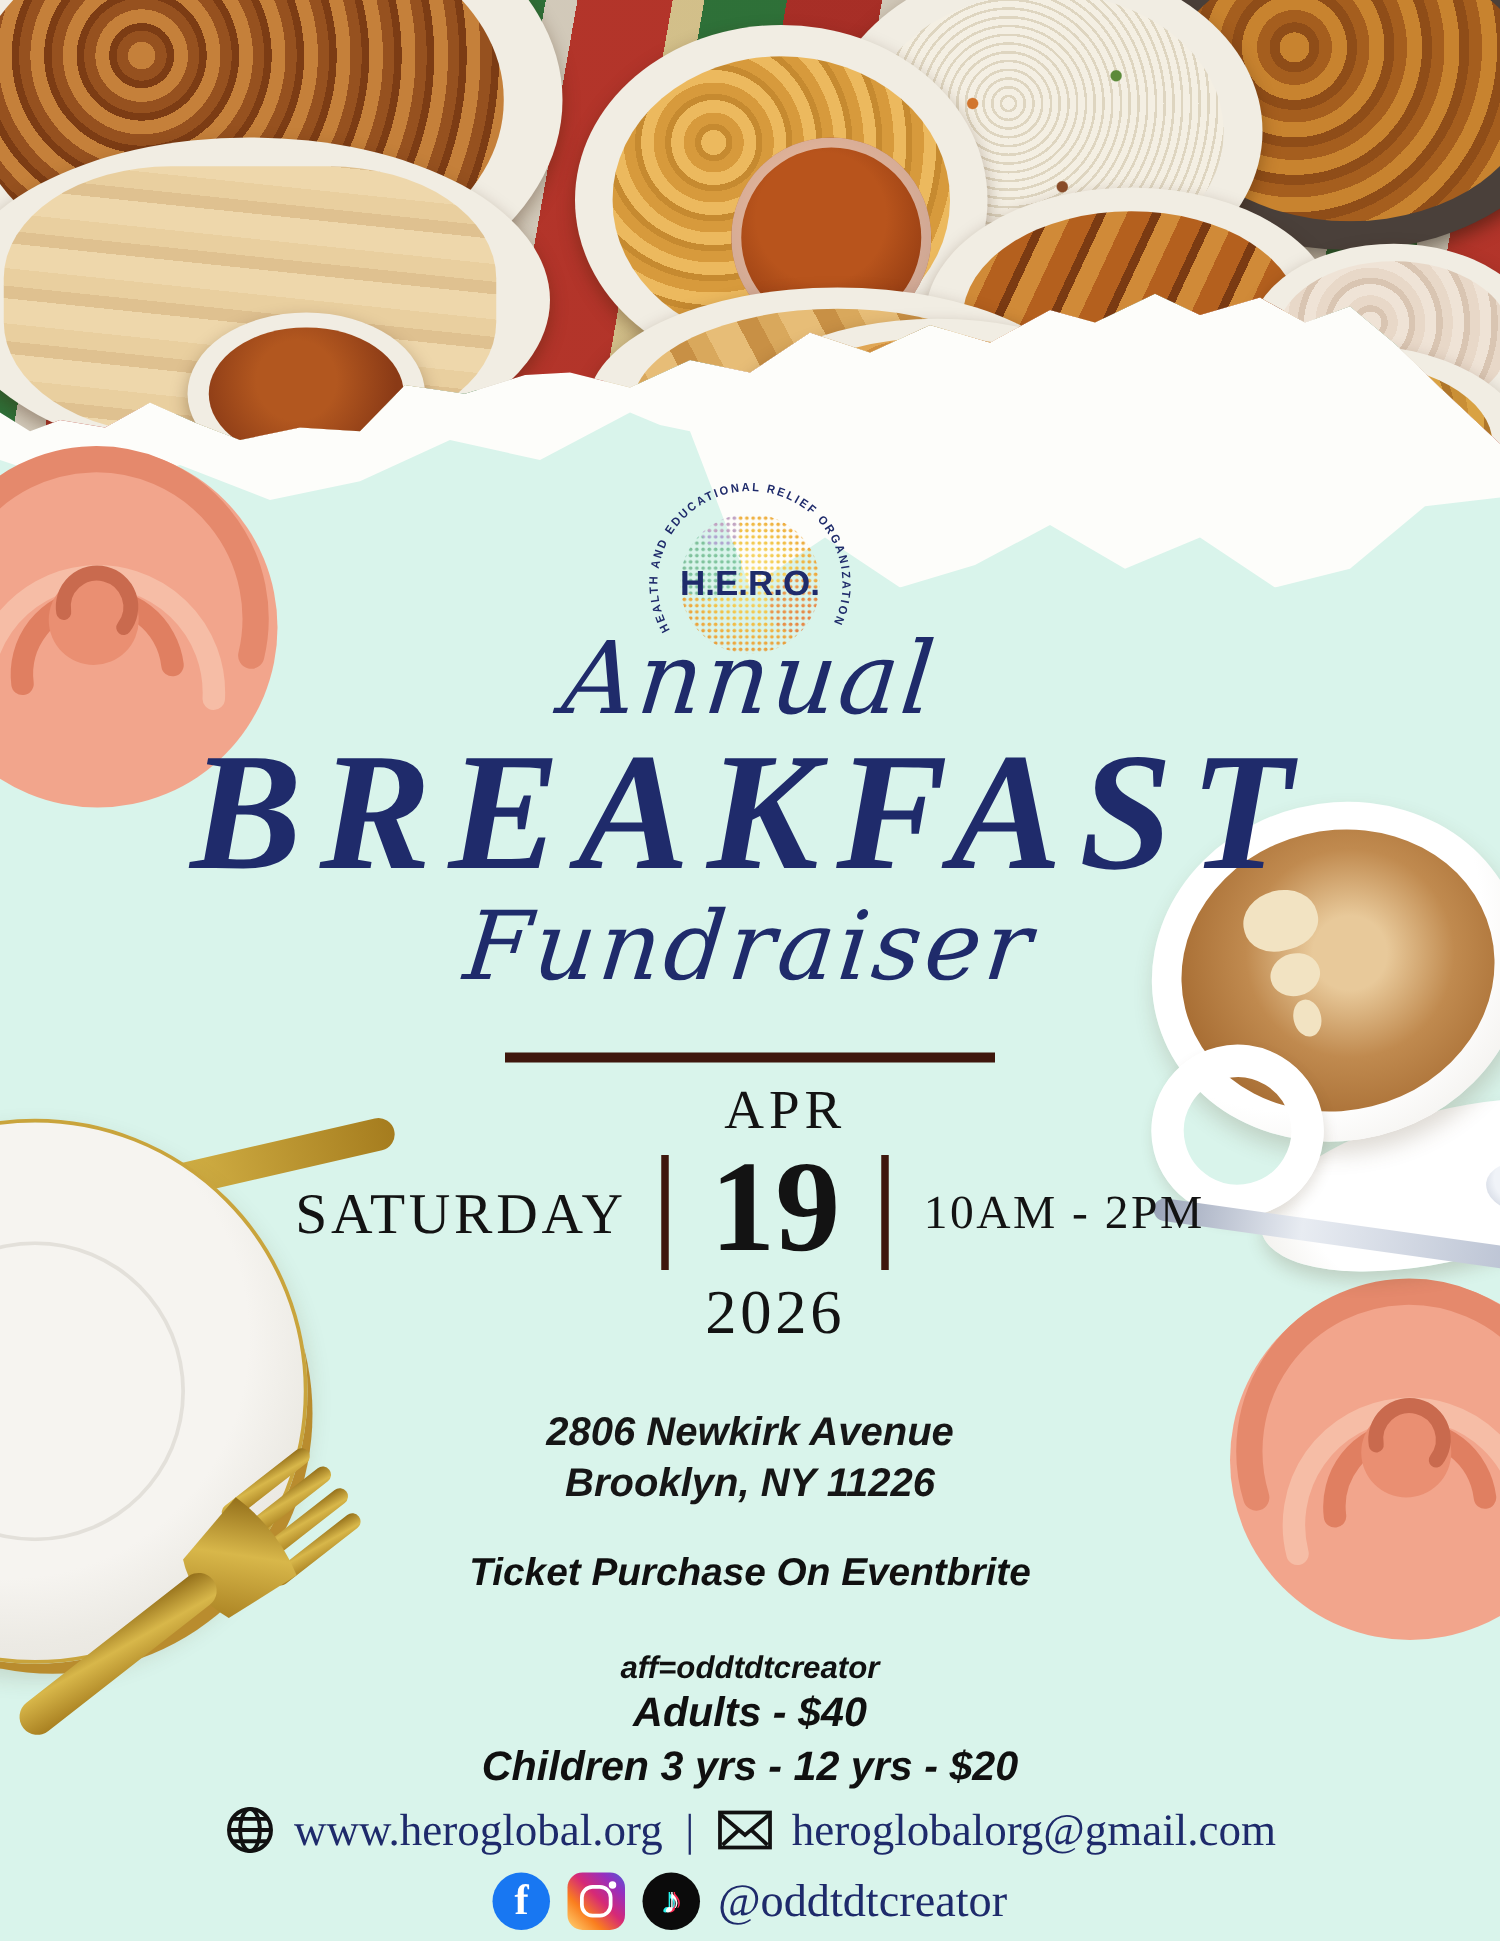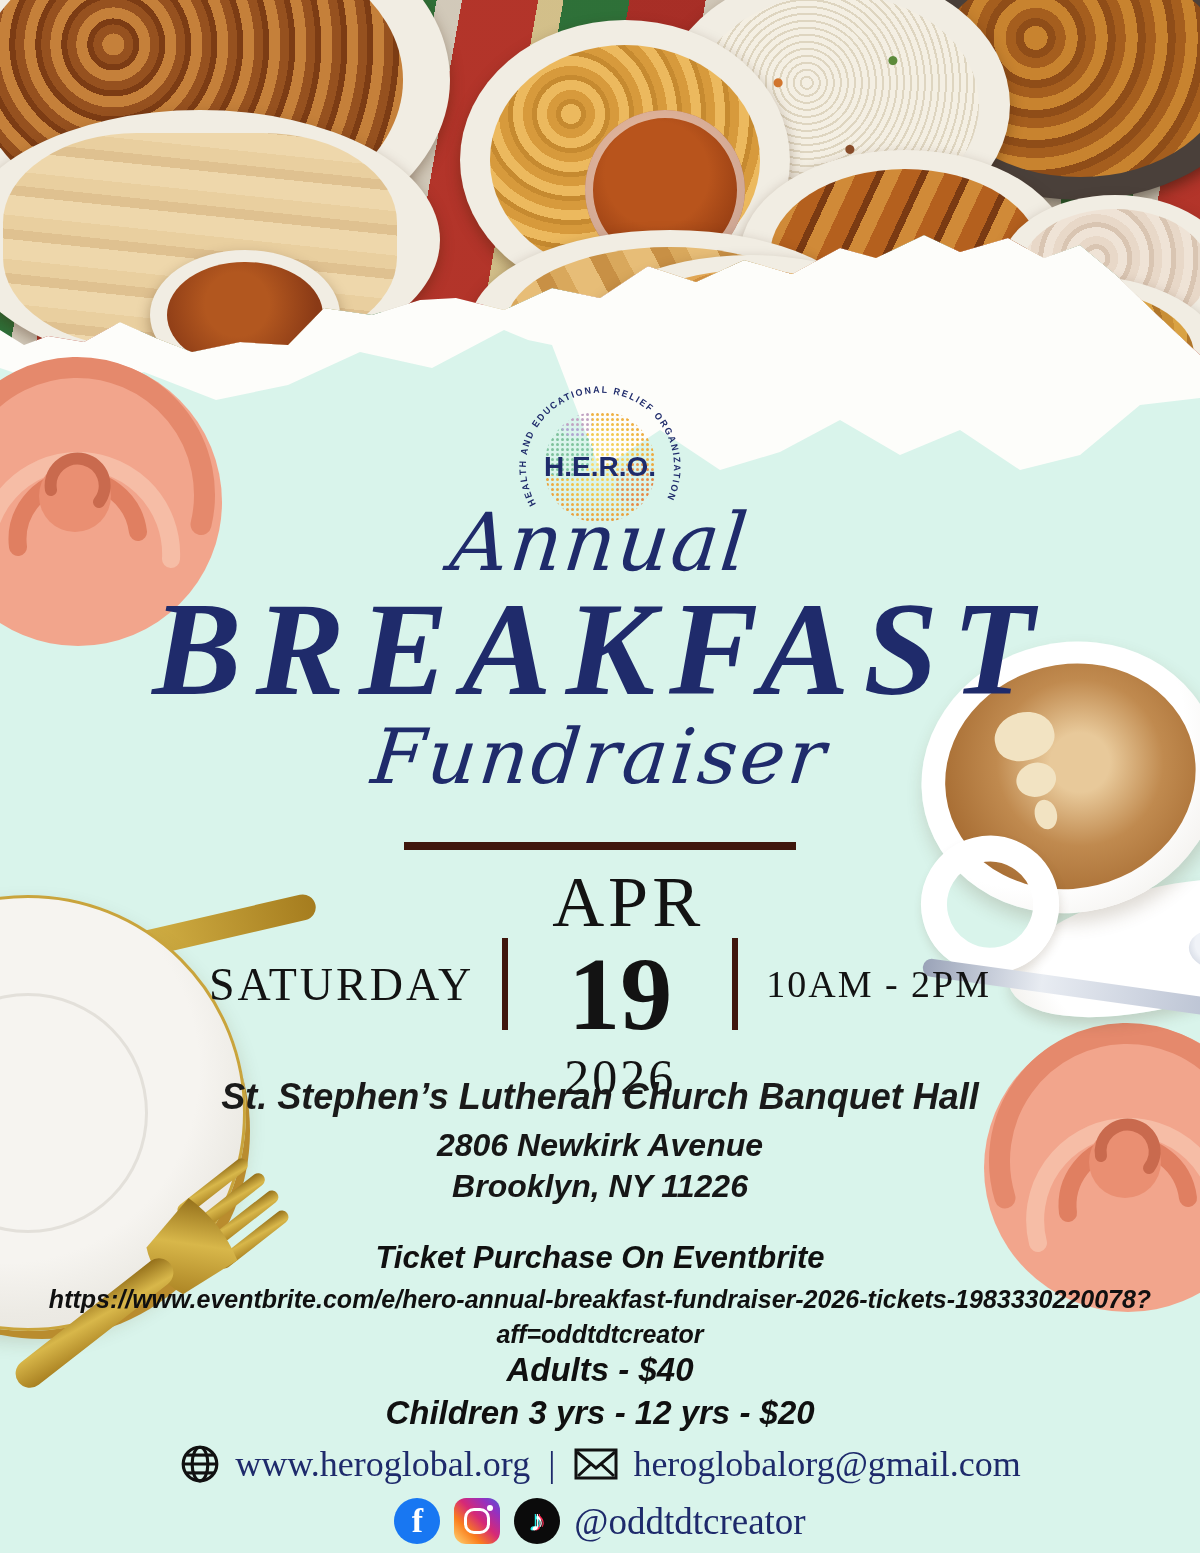--- a/index.html
+++ b/index.html
@@ -54,21 +54,21 @@
   .t-annual{top:496px;font-size:80px;letter-spacing:2px;transform:skewX(-6deg);}
   .t-main{top:582px;font-family:"Liberation Serif",serif;font-weight:700;font-size:134px;letter-spacing:14px;line-height:1;}
   .t-fundraiser{top:712px;font-size:76px;letter-spacing:3px;transform:skewX(-6deg);}
   .divider{position:absolute;top:842px;left:50%;transform:translateX(-50%);width:392px;height:8px;background:#3f170d;z-index:5;}
   
   .dateblock{position:absolute;top:866px;left:0;right:0;display:flex;justify-content:center;align-items:center;z-index:5;
     font-family:"Liberation Serif",serif;color:#131313;}
   .d-week{font-size:46px;letter-spacing:3px;}
   .d-bar{width:6px;height:92px;background:#3f170d;margin:0 28px;}
   .d-col{display:flex;flex-direction:column;align-items:center;line-height:1;}
-  .d-month{font-size:72px;letter-spacing:4px;margin-bottom:4px;margin-left:16px;}
+  .d-month{font-size:44px;letter-spacing:4px;margin-bottom:4px;margin-left:16px;}
   .d-day{font-size:104px;font-weight:700;}
   .d-year{font-size:50px;letter-spacing:3px;margin-top:6px;}
   .d-time{font-size:38px;letter-spacing:2px;}
   
   .v-name{top:1076px;font-size:36px;font-weight:700;font-style:italic;color:#1a1a1a;}
   .v-a1{top:1127px;font-size:32px;font-weight:700;color:#161616;}
   .v-a2{top:1168px;font-size:32px;font-weight:700;color:#161616;}
   .tk-head{top:1240px;font-size:31px;font-weight:700;color:#101010;}
   .tk-url1{top:1285px;font-size:25px;font-weight:700;color:#101010;}
   .tk-url2{top:1320px;font-size:25px;font-weight:700;color:#101010;}
@@ -255,26 +255,24 @@
     <div class="d-bar"></div>
     <div class="d-col">
       <div class="d-month">APR</div>
       <div class="d-day">19</div>
       <div class="d-year">2026</div>
     </div>
     <div class="d-bar"></div>
     <div class="d-time">10AM - 2PM</div>
   </div>
 
-  <div class="center-text v-name">St. Stephen’s Lutheran Church Banquet Hall</div>
   <div class="center-text v-a1">2806 Newkirk Avenue</div>
   <div class="center-text v-a2">Brooklyn, NY 11226</div>
 
   <div class="center-text tk-head">Ticket Purchase On Eventbrite</div>
-  <div class="center-text tk-url1">https://www.eventbrite.com/e/hero-annual-breakfast-fundraiser-2026-tickets-1983330220078?</div>
   <div class="center-text tk-url2">aff=oddtdtcreator</div>
   <div class="center-text tk-adult">Adults - $40</div>
   <div class="center-text tk-child">Children 3 yrs - 12 yrs - $20</div>
 
   <div class="foot foot1">
     <svg width="42" height="42" viewBox="0 0 40 40" aria-hidden="true">
       <circle cx="20" cy="20" r="16" fill="none" stroke="#111" stroke-width="3"></circle>
       <ellipse cx="20" cy="20" rx="7.5" ry="16" fill="none" stroke="#111" stroke-width="3"></ellipse>
       <line x1="4" y1="20" x2="36" y2="20" stroke="#111" stroke-width="3"></line>
       <line x1="7" y1="11.5" x2="33" y2="11.5" stroke="#111" stroke-width="3"></line>

